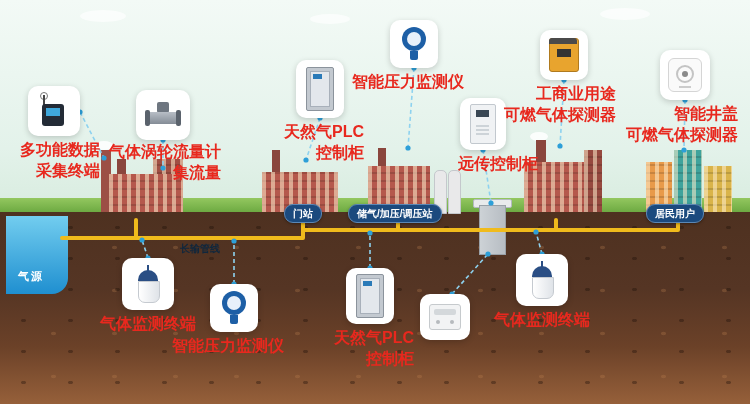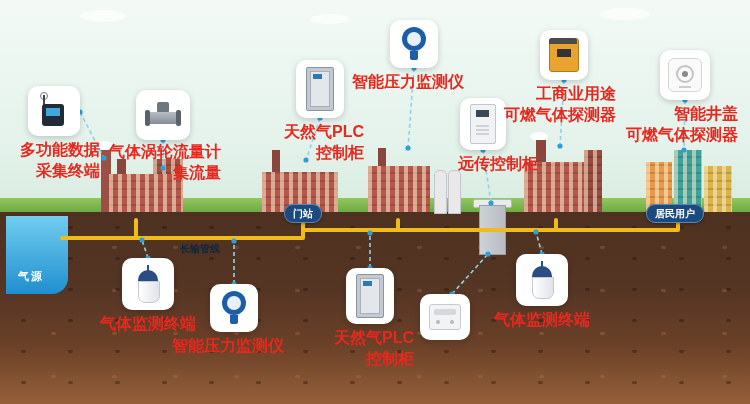--- a/index.html
+++ b/index.html
@@ -170,20 +170,23 @@
       <circle cx="452" cy="294" r="2.6"></circle>
         <circle cx="488" cy="254" r="2.6"></circle>
       <circle cx="542" cy="254" r="2.6"></circle>
         <circle cx="536" cy="232" r="2.6"></circle>
     </g>
   </svg>
 
   <div class="badge" style="left:284px">
       <span>门站</span>
     </div>
+  <div class="badge" style="left:348px">
+      <span>储气/加压/调压站</span>
+    </div>
   <div class="badge" style="left:646px">
       <span>居民用户</span>
     </div>
 
   <div class="pipe-label">长输管线</div>
 
   <div class="callout" style="left:28px;top:86px;width:52px;height:50px">
     <div class="dev dev-terminal">
       <span class="antdot"></span>
       <span class="ant"></span>

